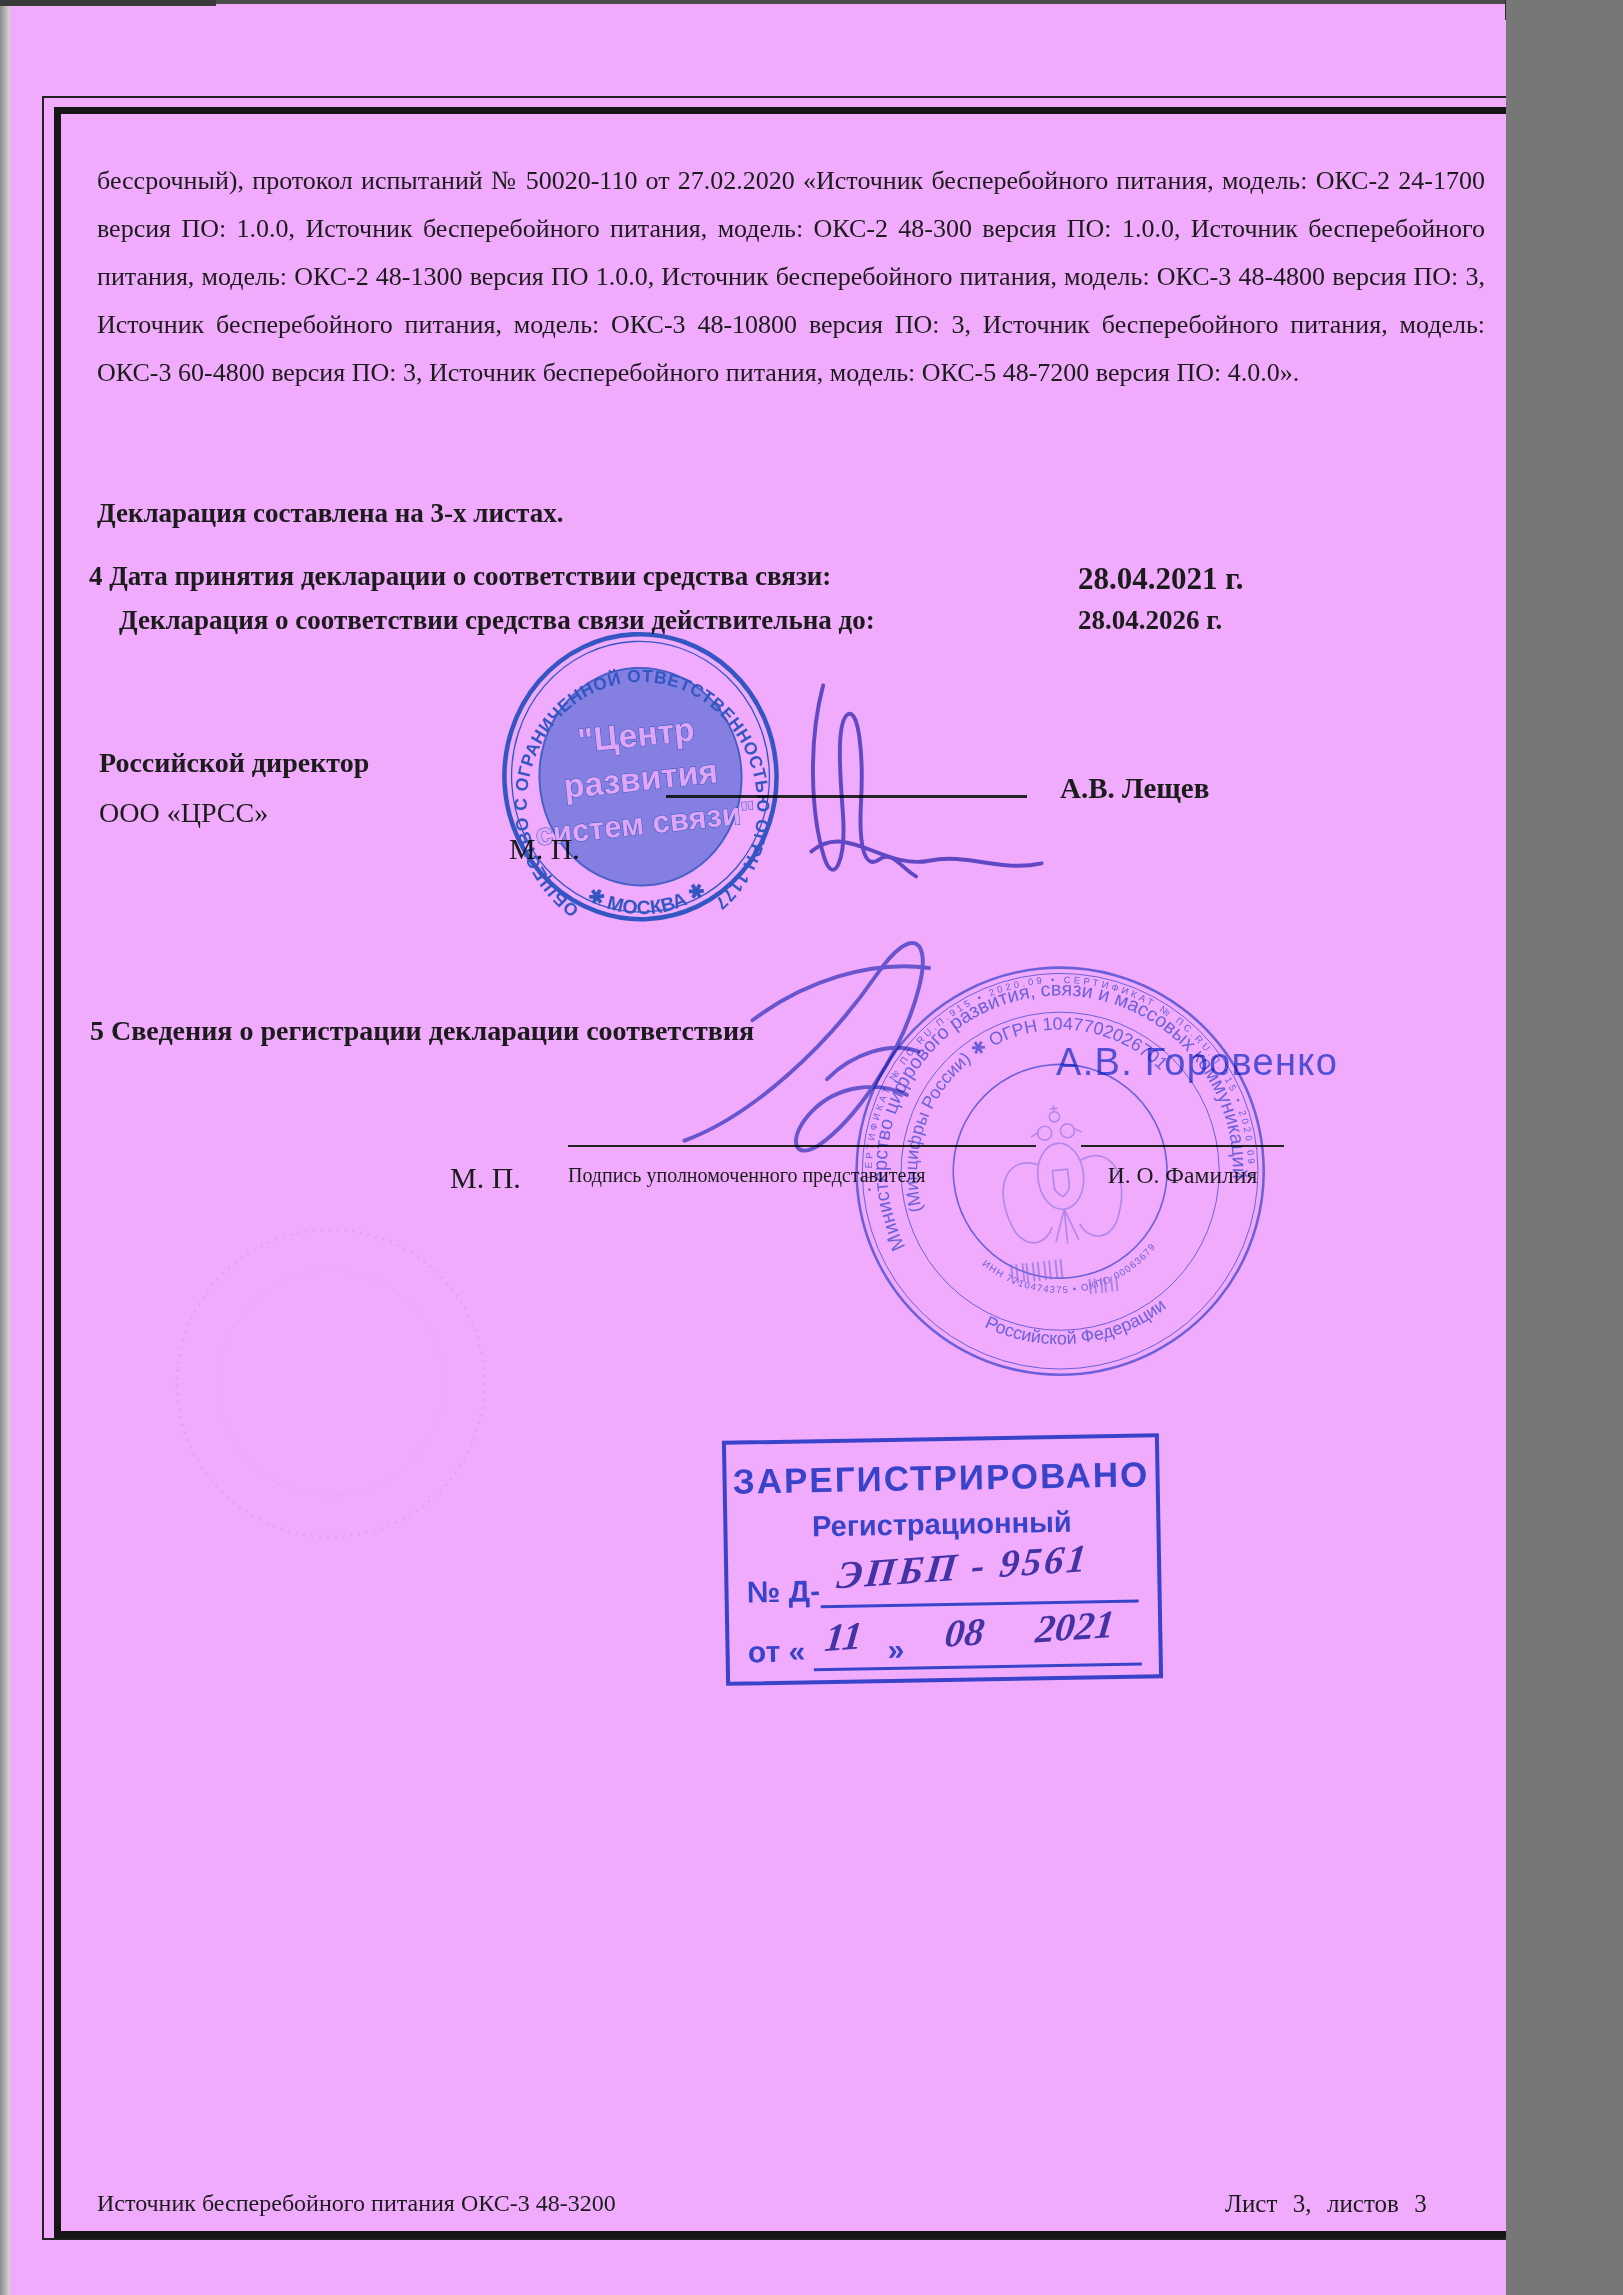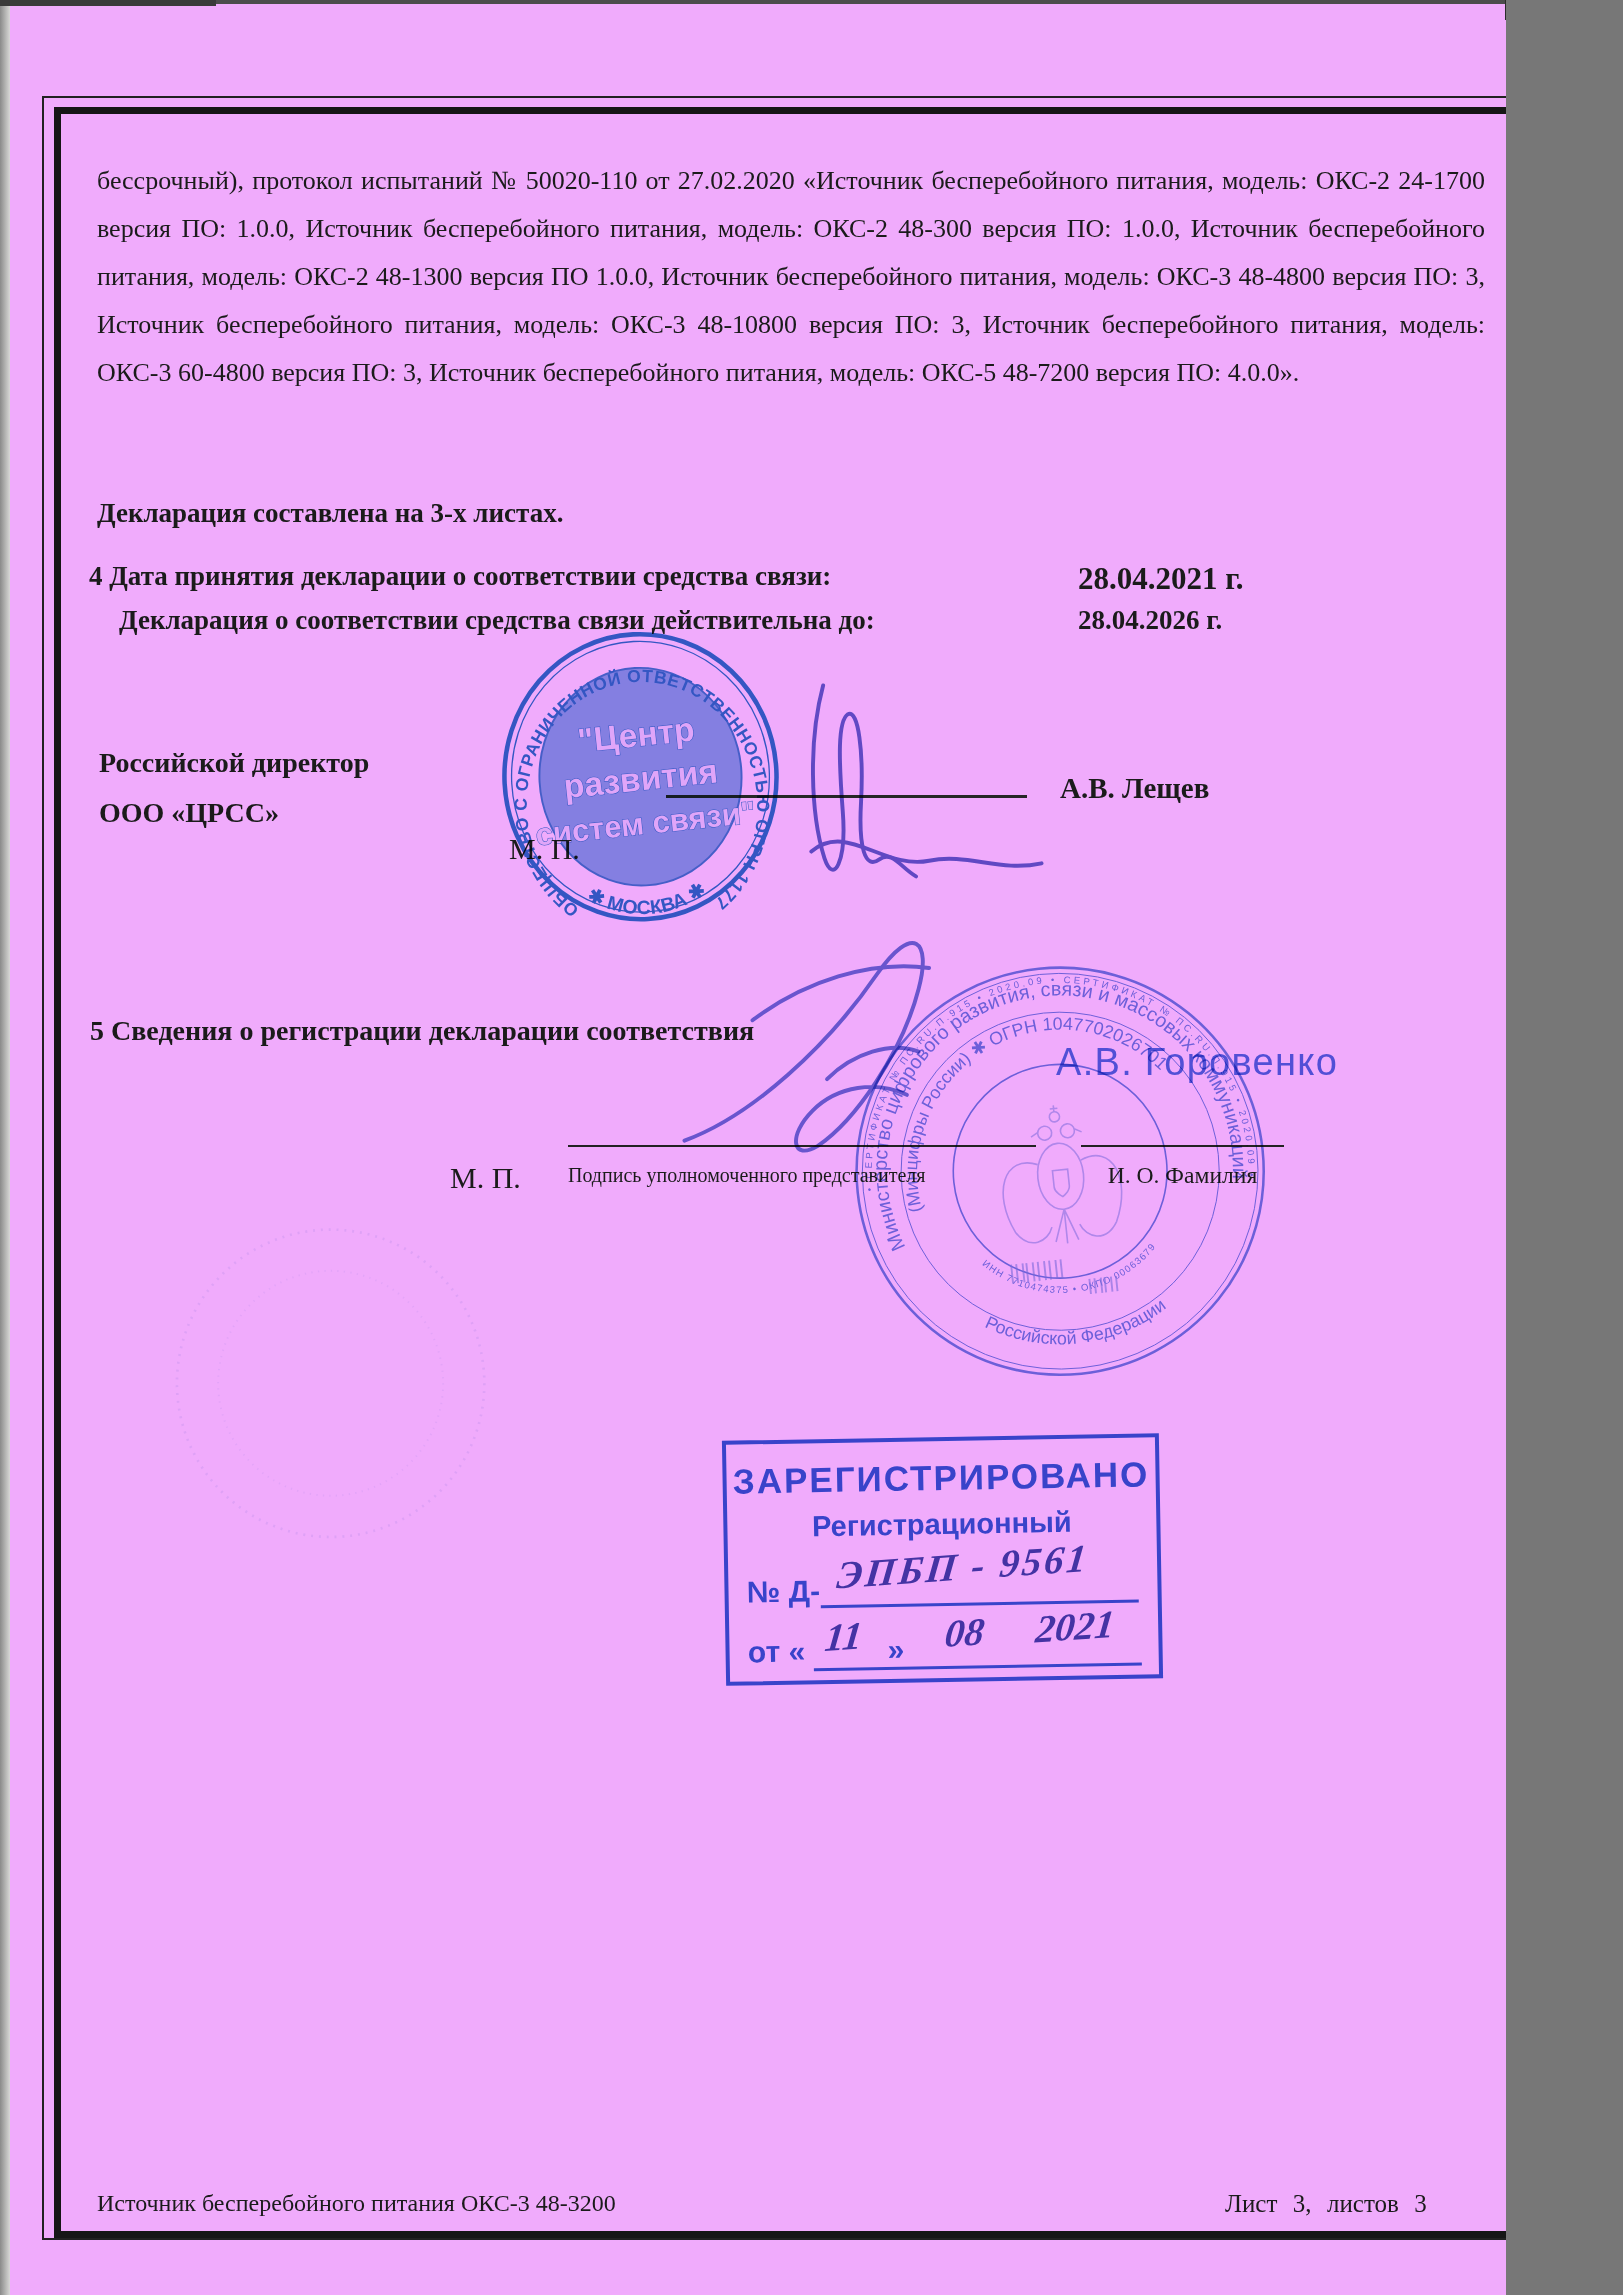--- a/index.html
+++ b/index.html
@@ -16,21 +16,21 @@
   .frame-outer{left:42px;top:96px;width:1478px;height:2140px;border:2.6px solid #212121;}
   .frame-inner{left:54px;top:107px;width:1455px;height:2117px;border:7.2px solid #161616;}
   
   .body-par{left:97px;top:157px;width:1388px;font-size:26px;line-height:48px;text-align:justify;}
   .note{left:97px;top:498px;font-size:27px;font-weight:bold;}
   .s4l1{left:89px;top:561px;font-size:27px;font-weight:bold;}
   .s4v1{left:1078px;top:561px;font-size:31px;font-weight:bold;}
   .s4l2{left:119px;top:605px;font-size:27px;font-weight:bold;}
   .s4v2{left:1078px;top:605px;font-size:27px;font-weight:bold;}
   .dir1{left:99px;top:747px;font-size:28px;font-weight:bold;}
-  .dir2{left:99px;top:797px;font-size:28px;font-weight:bold;}
+  .dir2{left:99px;top:797px;font-size:28px;font-weight:normal;}
   .sigline1{left:666px;top:795px;width:361px;height:2.6px;background:#262626;}
   .name1{left:1060px;top:772px;font-size:29px;font-weight:bold;}
   .mp1{left:509px;top:832px;font-size:30px;}
   .s5title{left:90px;top:1015px;font-size:28px;font-weight:bold;}
   .gorovenko{left:1056px;top:1041px;font-family:"Liberation Sans",sans-serif;font-size:38px;
              color:#3f63d4;letter-spacing:1.3px;mix-blend-mode:multiply;opacity:.88;}
   .siglineA{left:568px;top:1145px;width:468px;height:2px;background:#222;}
   .siglineB{left:1081px;top:1145px;width:203px;height:2px;background:#222;}
   .capA{left:568px;top:1164px;width:468px;text-align:left;font-size:20px;}
   .capB{left:1081px;top:1162px;width:203px;text-align:center;font-size:23.6px;}

